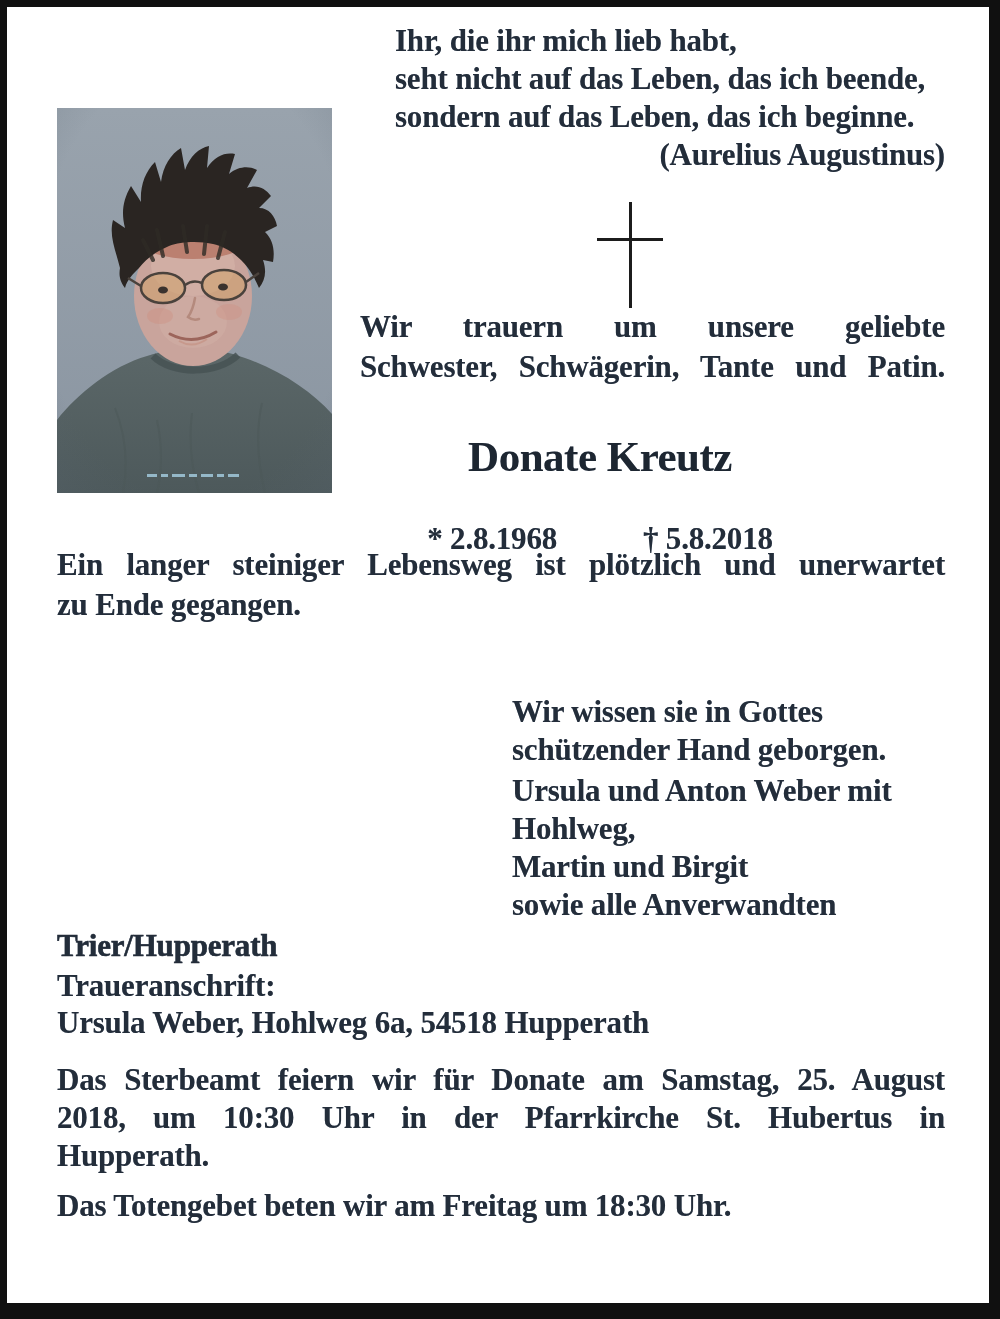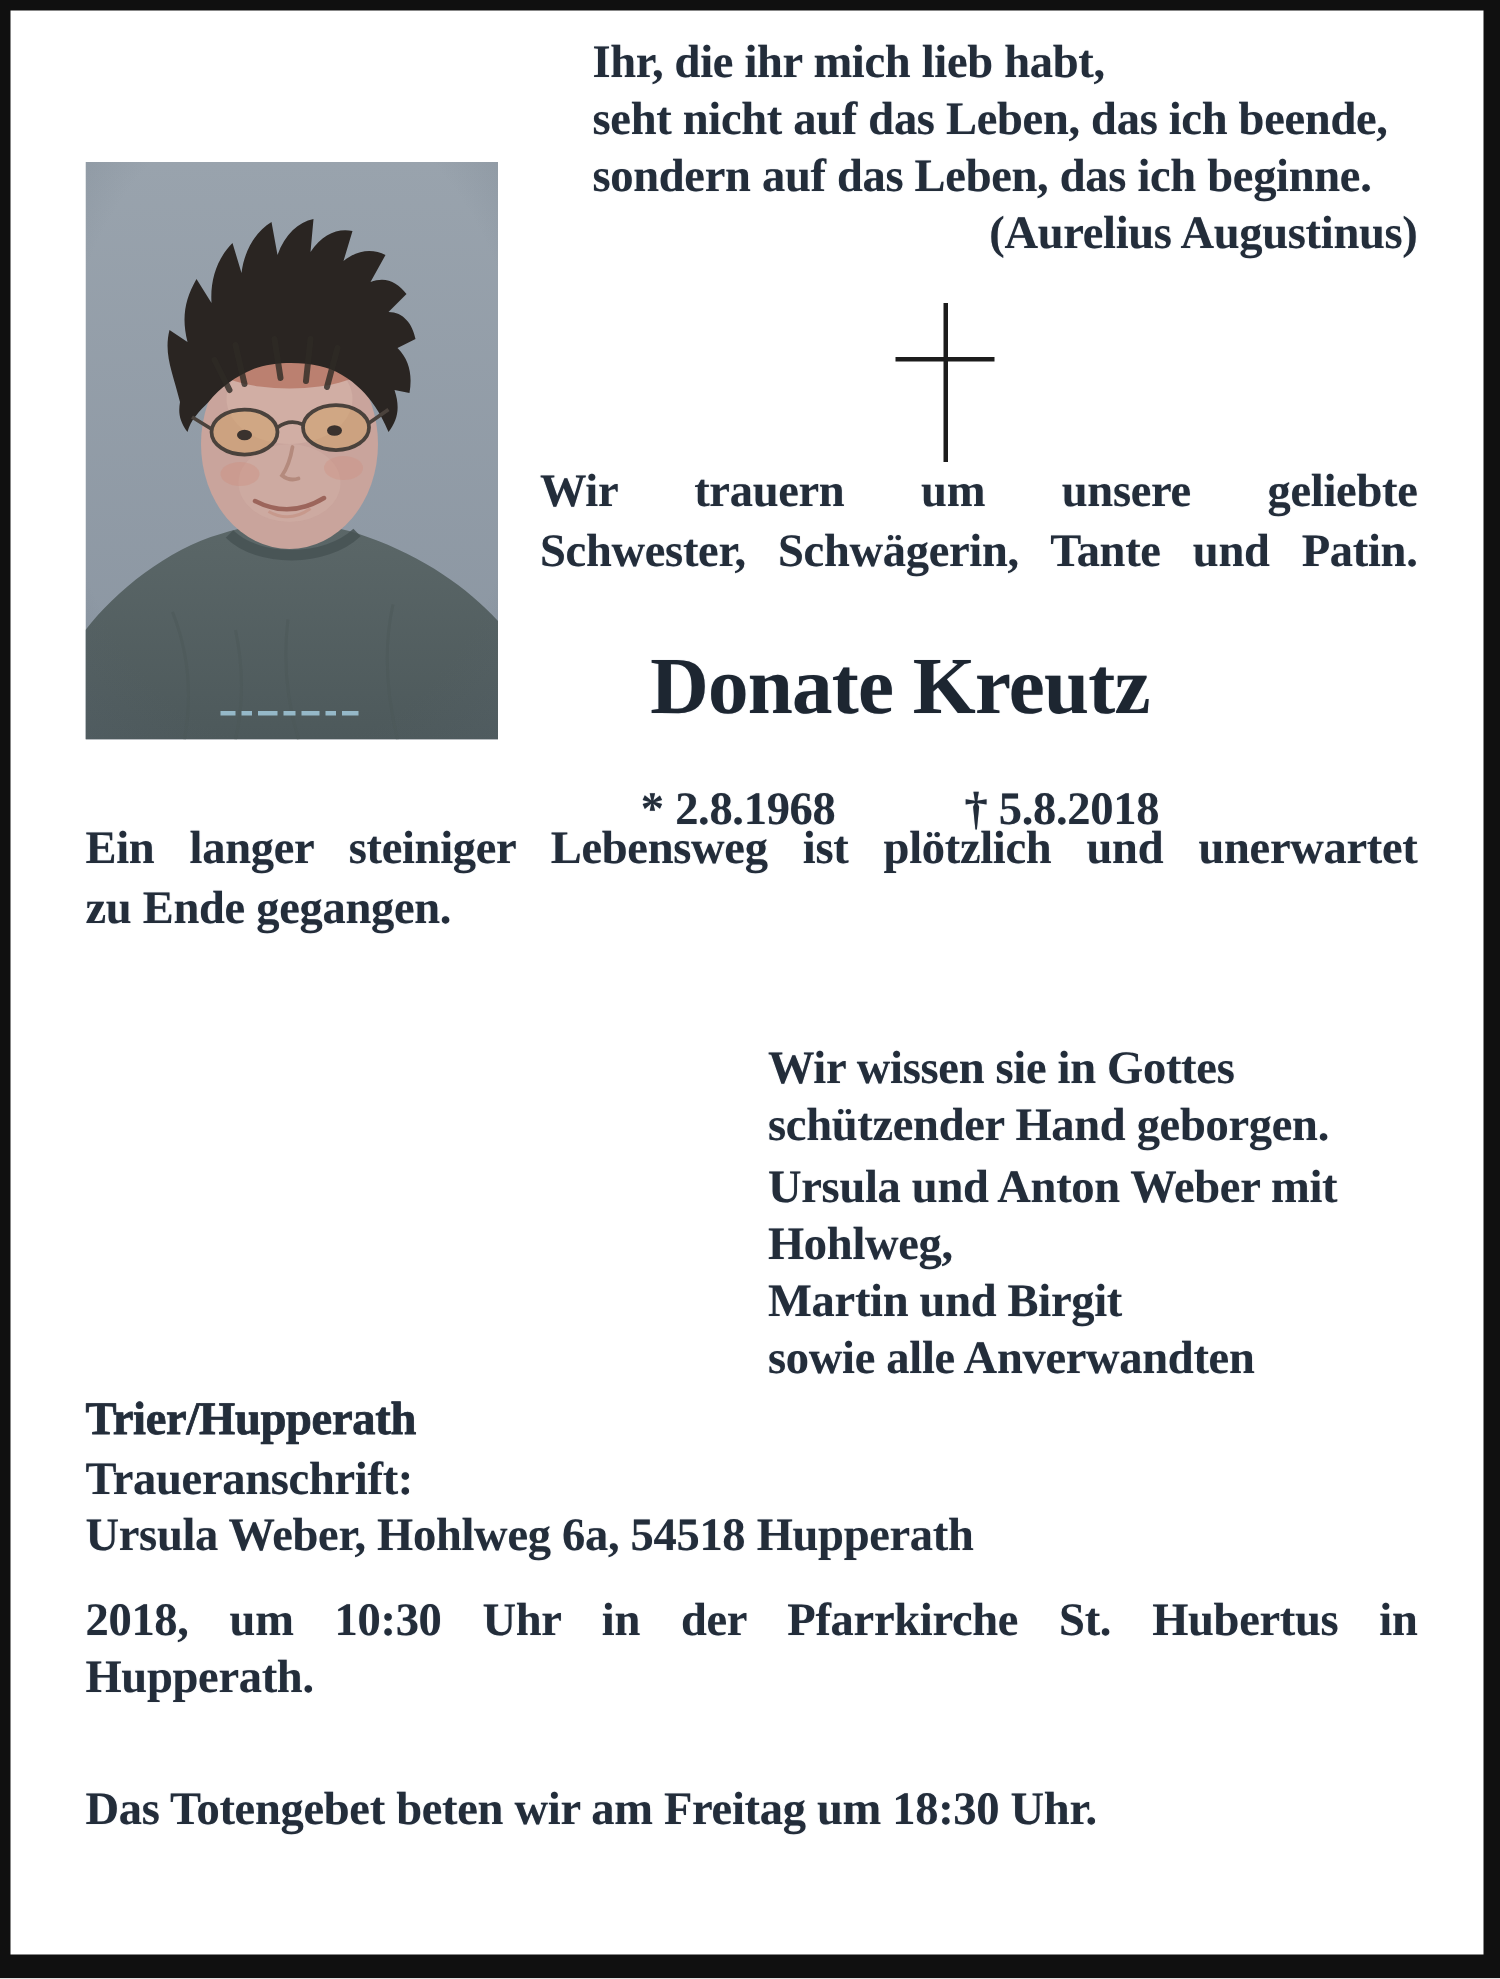--- a/index.html
+++ b/index.html
@@ -23,21 +23,21 @@
     border-width: 7px 11px 16px 7px;
     pointer-events: none;
   }
   .tb { position: absolute; font-size: 31px; line-height: 38px; letter-spacing: -0.2px; }
   .just { text-align: justify; text-align-last: justify; }
   .right { text-align: right; }
   .center { text-align: center; }
 
   .quote      { left: 395px; top: 22px;  width: 550px; }
   .mourning   { left: 360px; top: 307px; width: 585px; line-height: 40px; }
-  .name       { left: 258px; top: 420px; width: 684px; font-size: 54px; line-height: 74px; margin: 0; letter-spacing: -0.5px; color: #1d2631; }
+  .name       { left: 258px; top: 420px; width: 684px; font-size: 43px; line-height: 74px; margin: 0; letter-spacing: -0.5px; color: #1d2631; }
   .dates      { left: 258px; top: 520px; width: 684px; display: flex; justify-content: center; gap: 86px; }
   .lifepath   { left: 57px;  top: 545px; width: 888px; line-height: 40px; }
   .consolation{ left: 512px; top: 677px; width: 433px; margin-top: 16px; }
   .mourners   { left: 512px; top: 772px; width: 433px; }
   .loc        { left: 57px;  top: 927px; width: 888px; -webkit-text-stroke: 0.5px #232d3a; }
   .condlabel  { left: 57px;  top: 967px; width: 888px; }
   .condaddr   { left: 57px;  top: 1004px; width: 888px; }
   .funeral    { left: 57px;  top: 1061px; width: 888px; }
   .prayer     { left: 57px;  top: 1187px; width: 888px; }
   .burial     { left: 57px;  top: 1241px; width: 888px; }
@@ -143,18 +143,19 @@
     <div>Hohlweg,</div>
     <div>Martin und Birgit</div>
     <div>sowie alle Anverwandten</div>
   </div>
 
   <div class="tb loc">Trier/Hupperath</div>
   <div class="tb condlabel">Traueranschrift:</div>
   <div class="tb condaddr">Ursula Weber, Hohlweg 6a, 54518 Hupperath</div>
 
   <div class="tb funeral">
+    <div class="just">Das Sterbeamt feiern wir für Donate am Samstag, 25. August</div>
     <div class="just">2018, um 10:30 Uhr in der Pfarrkirche St. Hubertus in</div>
     <div>Hupperath.</div>
   </div>
 
   <div class="tb prayer">Das Totengebet beten wir am Freitag um 18:30 Uhr.</div>
 </div>
 
 </body></html>

